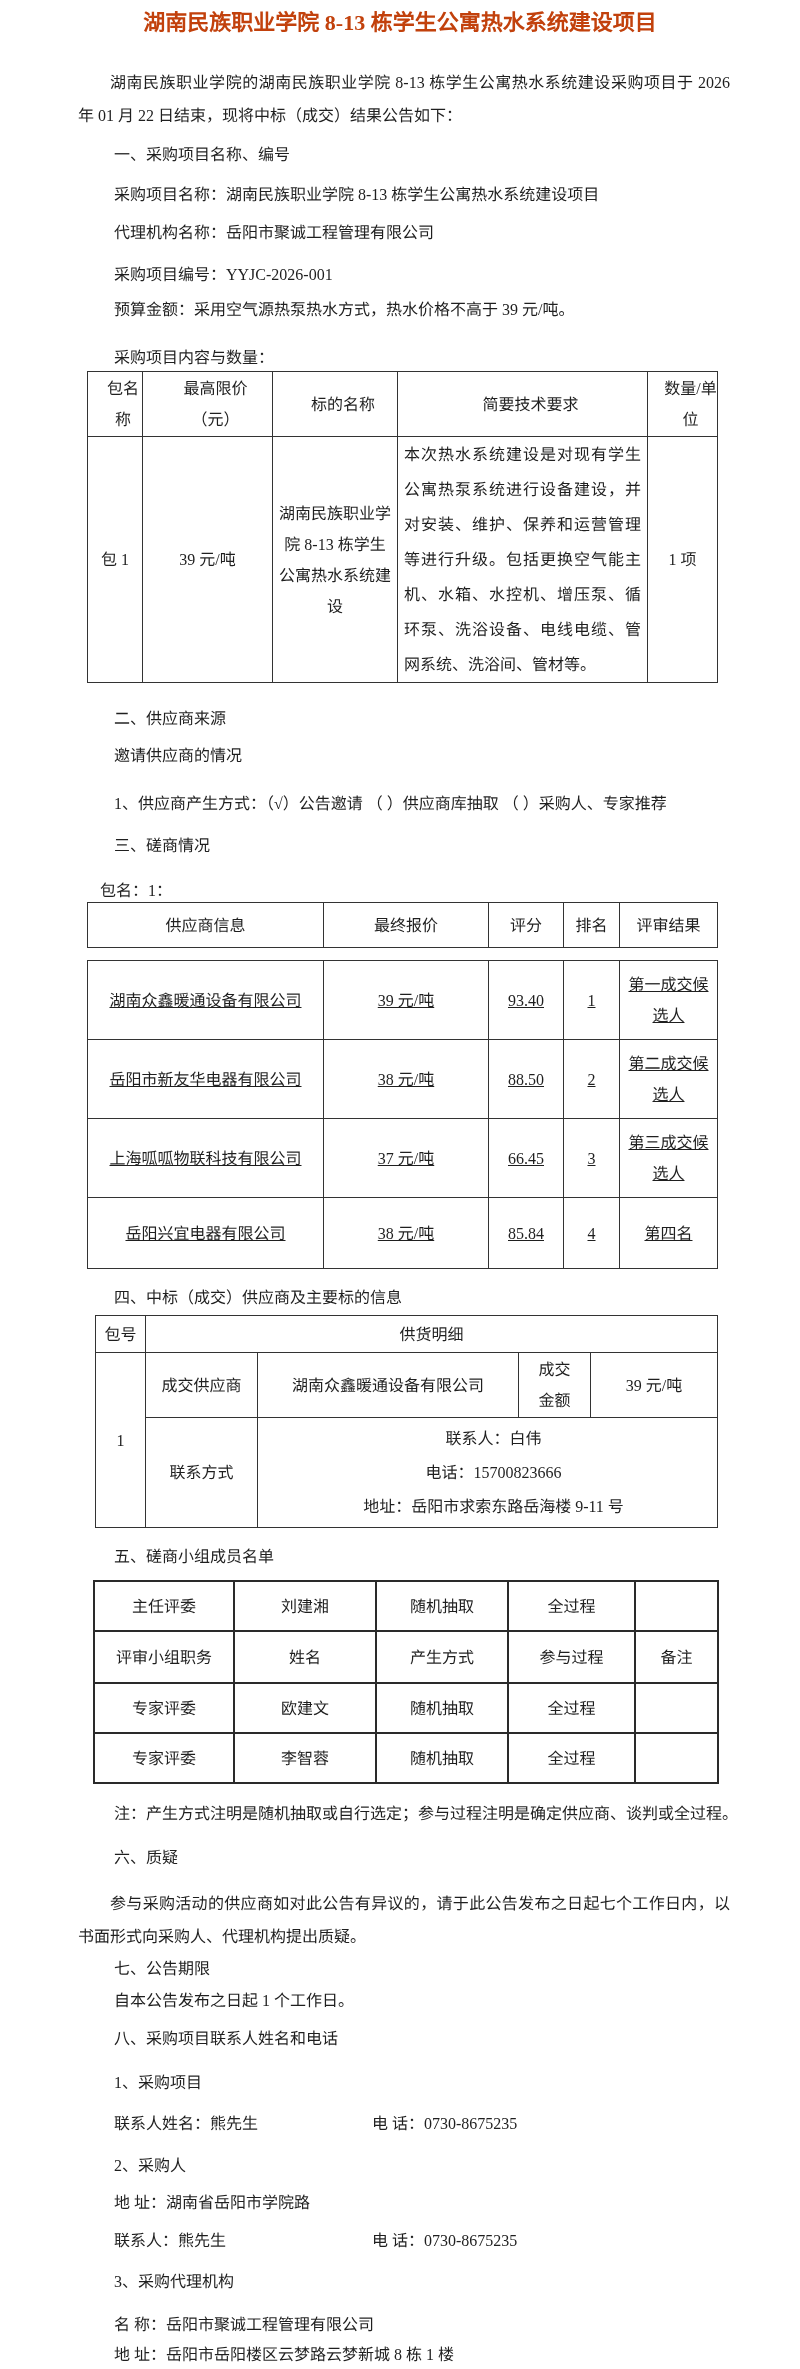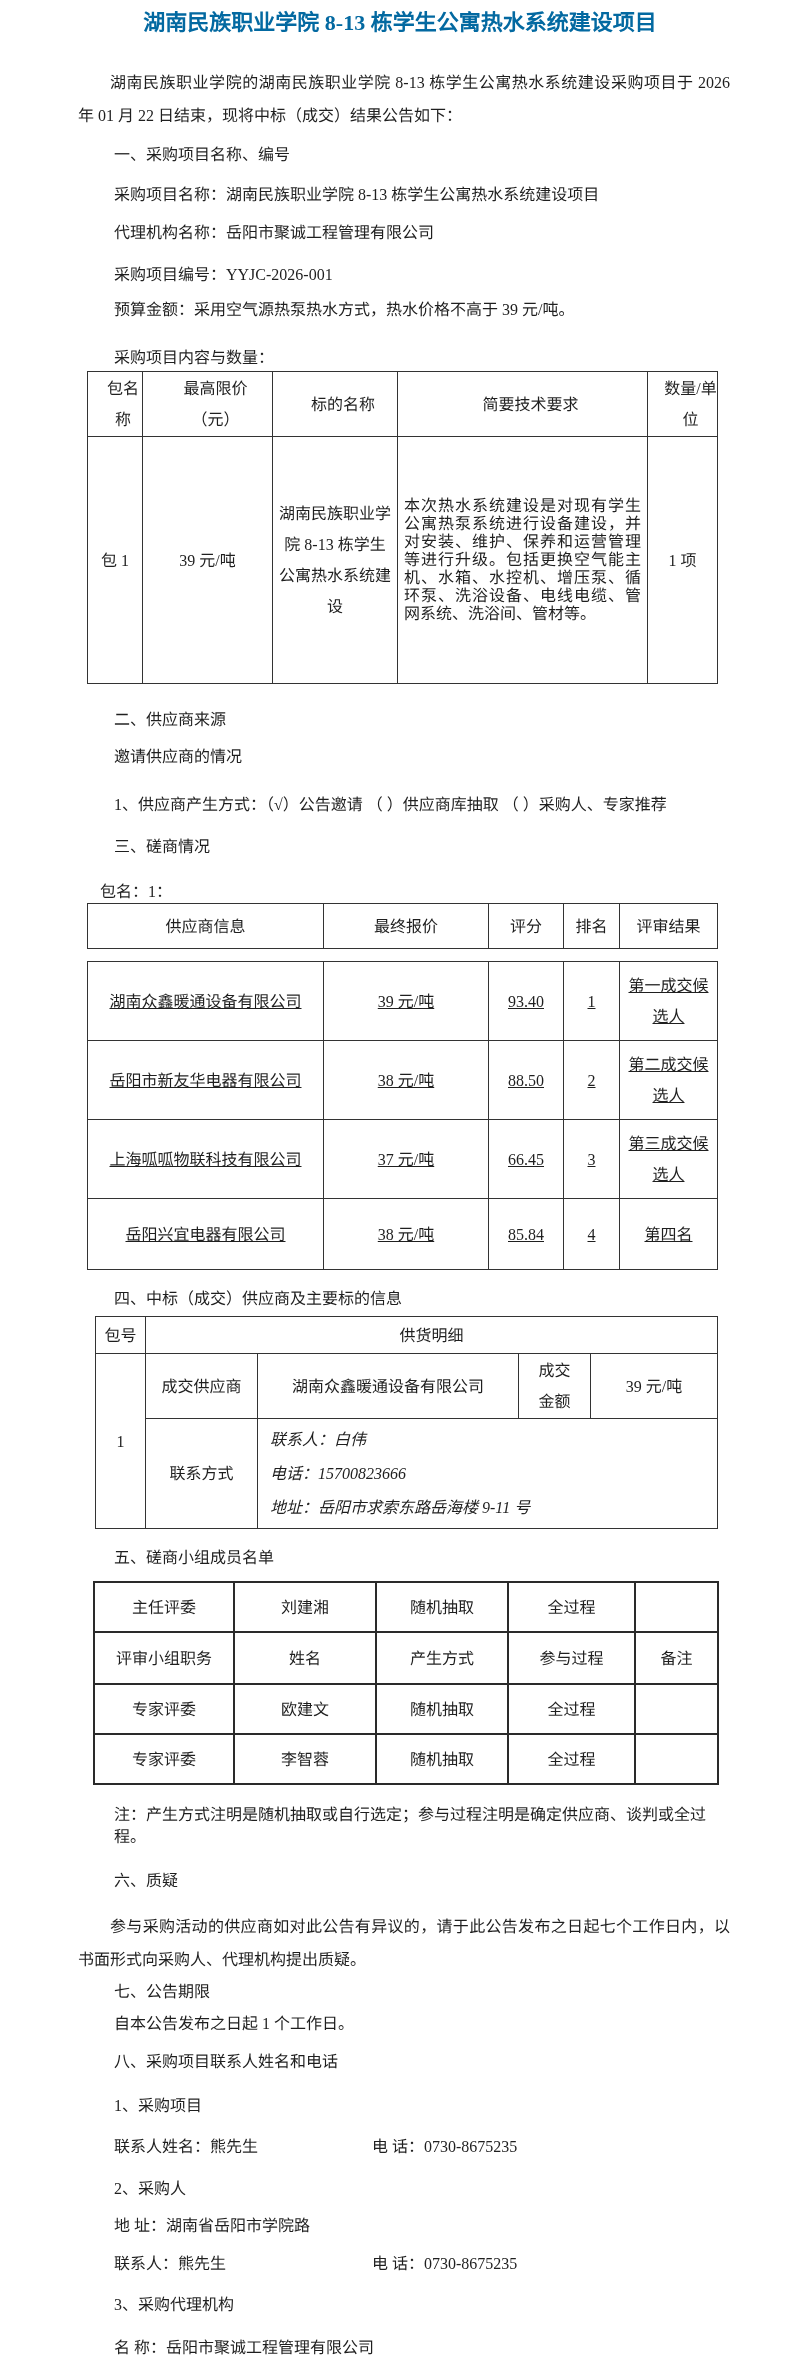--- a/index.html
+++ b/index.html
@@ -4,51 +4,51 @@
 <style>
   html,body{margin:0;padding:0;}
   body{
     width:800px;height:2369px;overflow:hidden;background:#ffffff;
     font-family:"Liberation Serif","DejaVu Serif",serif;
     color:#1f1f1f;font-size:16px;
   }
   .doc{display:flow-root;width:800px;height:2369px;}
   .title{
     margin:6px 40px 0 40px;text-align:center;font-size:22px;font-weight:bold;
-    line-height:34px;color:#0369a1;
+    line-height:34px;color:#c2410c;
   }
   .para{
     margin:0 70px 0 78px;line-height:33px;text-align:justify;text-indent:32px;
   }
   .line{margin-left:114px;line-height:22px;}
   .pkgline{margin-left:100px;line-height:22px;}
-  .noteline{margin-left:114px;margin-right:82px;line-height:22px;}
+  .noteline{margin-left:114px;margin-right:60px;line-height:22px;}
   .dual{margin-left:114px;line-height:22px;}
   .dual .left{display:inline-block;width:258px;}
   table{border-collapse:collapse;table-layout:fixed;}
   td,th{border:1px solid #333;font-weight:normal;vertical-align:middle;
         text-align:center;padding:0;line-height:31px;overflow:hidden;}
   
   .t1{margin:2px 0 0 87px;width:630px;}
   .t1 th{height:64px;padding-left:16px;}
   .t1 td{height:216px;}
-  .t1 .tech{text-align:justify;padding:15px 6px;line-height:18px;}
+  .t1 .tech{text-align:justify;padding:0 6px;line-height:35px;}
   .t1 .subject{padding:0 4px;}
   .prewrap{white-space:pre-line;}
   
   .t2h{margin:0 0 0 87px;width:630px;}
   .t2h th{height:44px;}
   .t2b{margin:12px 0 0 87px;width:630px;}
   .t2b td{height:54px;padding:8px 4px;text-decoration:underline;}
   
   .t3{margin:6px 0 0 95px;width:622px;}
   .t3 .hrow td{height:36px;}
   .t3 .srow td{height:64px;}
   .t3 .crow td{height:105px;}
-  .t3 .contact{text-align:left;padding:2px 0 2px 12px;line-height:34px;font-style:italic;}
+  .t3 .contact{text-align:center;padding:2px 0 2px 12px;line-height:34px;}
   .t3 .amtlabel{display:inline-block;width:2.2em;line-height:31px;}
   
   .t4{margin:12px 0 0 93px;width:624px;}
   .t4 td,.t4 th{border:2px solid #2a2a2a;}
   .t4 th{height:50px;}
   .t4 td{height:48px;}
   
   .mt-intro{margin-top:26px;}
   .h1a{margin-top:12px;}
   .l-name{margin-top:18px;}

